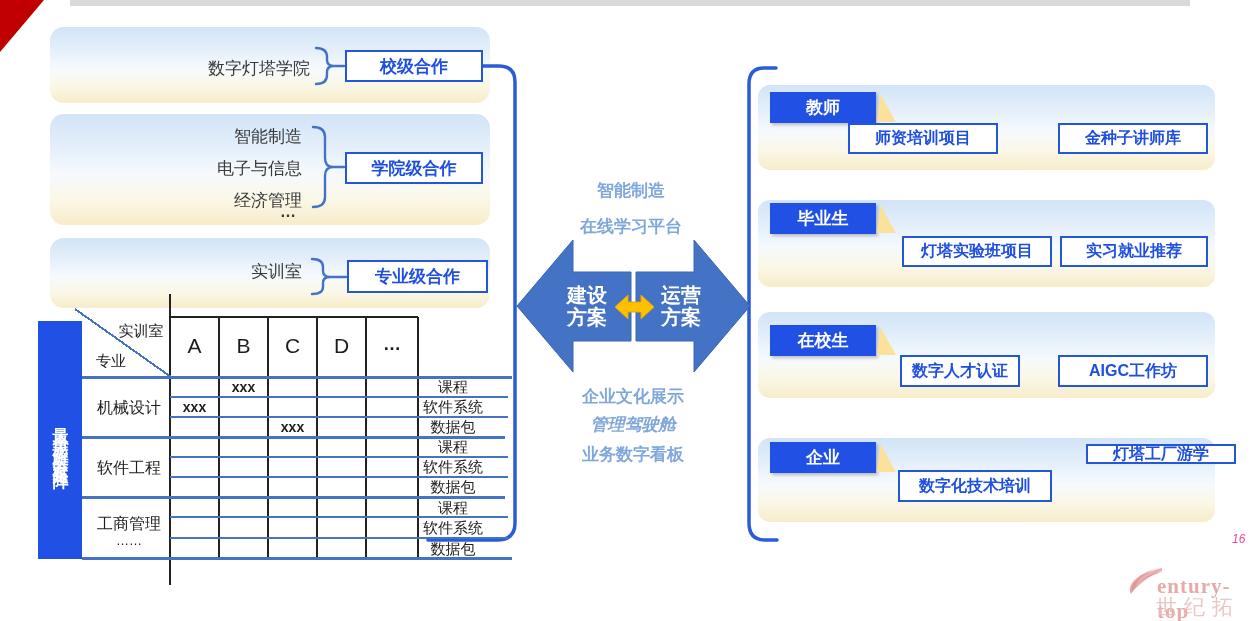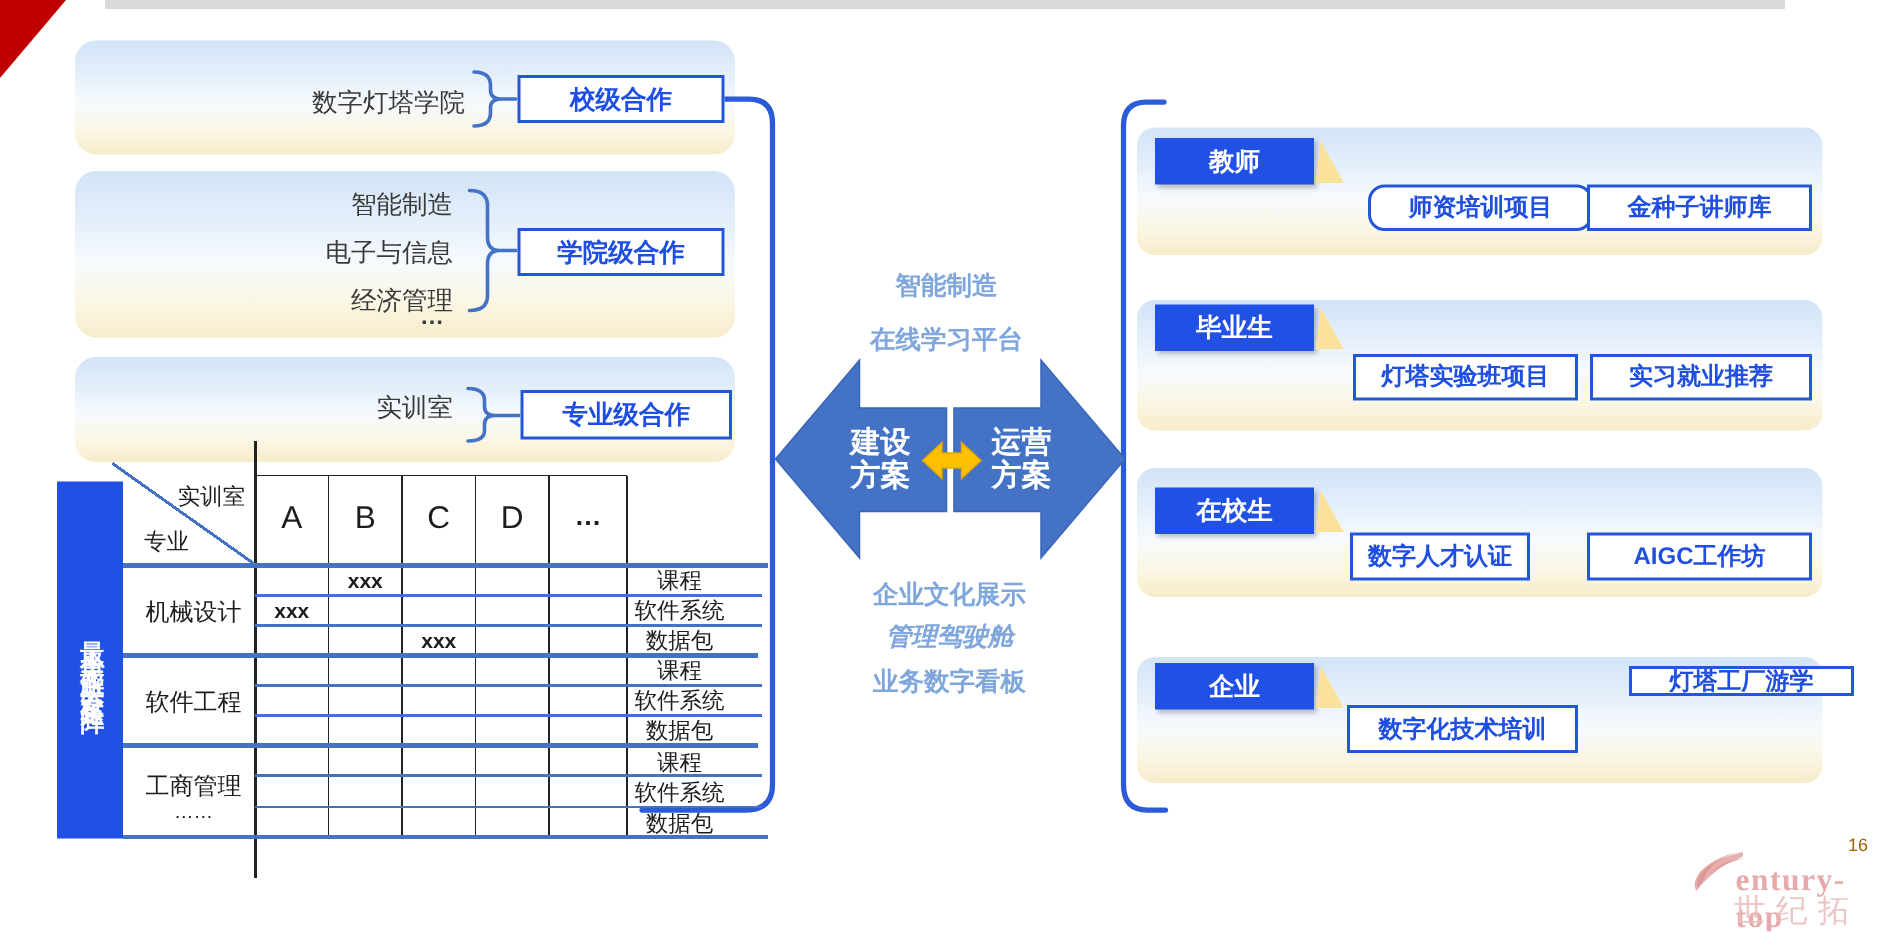--- a/index.html
+++ b/index.html
@@ -48,21 +48,21 @@
   }
   .ltblue{position:absolute;color:#7fa7db;font-weight:bold;font-size:17px;text-align:center;transform:translateX(-50%);white-space:nowrap;}
   .wm-brand{
     position:absolute;left:1157px;top:574px;color:#e29c9c;font-weight:bold;font-size:21px;
     font-family:"Liberation Serif","DejaVu Serif",serif;letter-spacing:1px;opacity:.85;
   }
   .wm-cn{
     position:absolute;left:1156px;top:593px;color:#eabfbf;font-size:21px;letter-spacing:7px;
     font-family:"Liberation Serif","DejaVu Serif",serif;opacity:.9;
   }
-  .pagenum{position:absolute;left:1232px;top:556px;color:#a16207;font-size:12px;}
+  .pagenum{position:absolute;left:1232px;top:532px;color:#ec4899;font-size:12px;font-style:italic;}
   svg{position:absolute;left:0;top:0;pointer-events:none;}
 </style>
 </head>
 <body>
 
 <div id="slide">
 
   <div class="abs" style="left:70px;top:0;width:1120px;height:6px;background:#d9d9d9;"></div>
   <div class="abs" style="left:0;top:0;width:44px;height:52px;background:#c00000;clip-path:polygon(0 0,100% 0,0 100%);"></div>
 
@@ -170,21 +170,21 @@
     <div>运营</div>
     <div>方案</div>
   </div>
 
   <div class="ltblue" style="left:633px;top:385px;">企业文化展示</div>
   <div class="ltblue" style="left:633px;top:413px;font-style:italic;">管理驾驶舱</div>
   <div class="ltblue" style="left:633px;top:443px;">业务数字看板</div>
 
   <div class="tab" style="left:770px;top:92px;">教师</div>
   <div class="flag" style="left:877px;top:94px;"></div>
-  <div class="bluebox small" style="left:912px;top:123px;width:150px;height:31px;border-radius:11px;">师资培训项目</div>
+  <div class="bluebox small" style="left:848px;top:123px;width:150px;height:31px;">师资培训项目</div>
   <div class="bluebox small" style="left:1058px;top:123px;width:150px;height:31px;">金种子讲师库</div>
 
   <div class="tab" style="left:770px;top:203px;">毕业生</div>
   <div class="flag" style="left:877px;top:205px;"></div>
   <div class="bluebox small" style="left:902px;top:236px;width:150px;height:31px;">灯塔实验班项目</div>
   <div class="bluebox small" style="left:1060px;top:236px;width:148px;height:31px;">实习就业推荐</div>
 
   <div class="tab" style="left:770px;top:325px;">在校生</div>
   <div class="flag" style="left:877px;top:327px;"></div>
   <div class="bluebox small" style="left:900px;top:355px;width:120px;height:32px;">数字人才认证</div>

